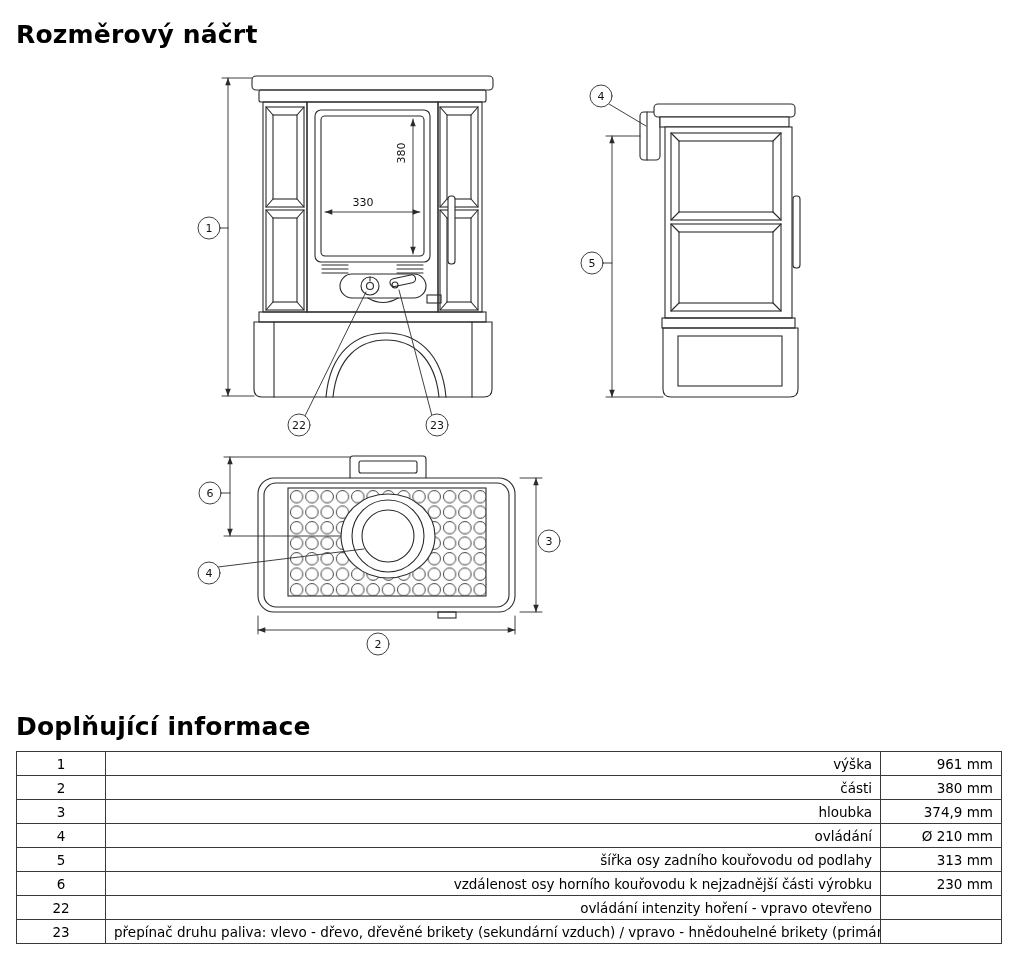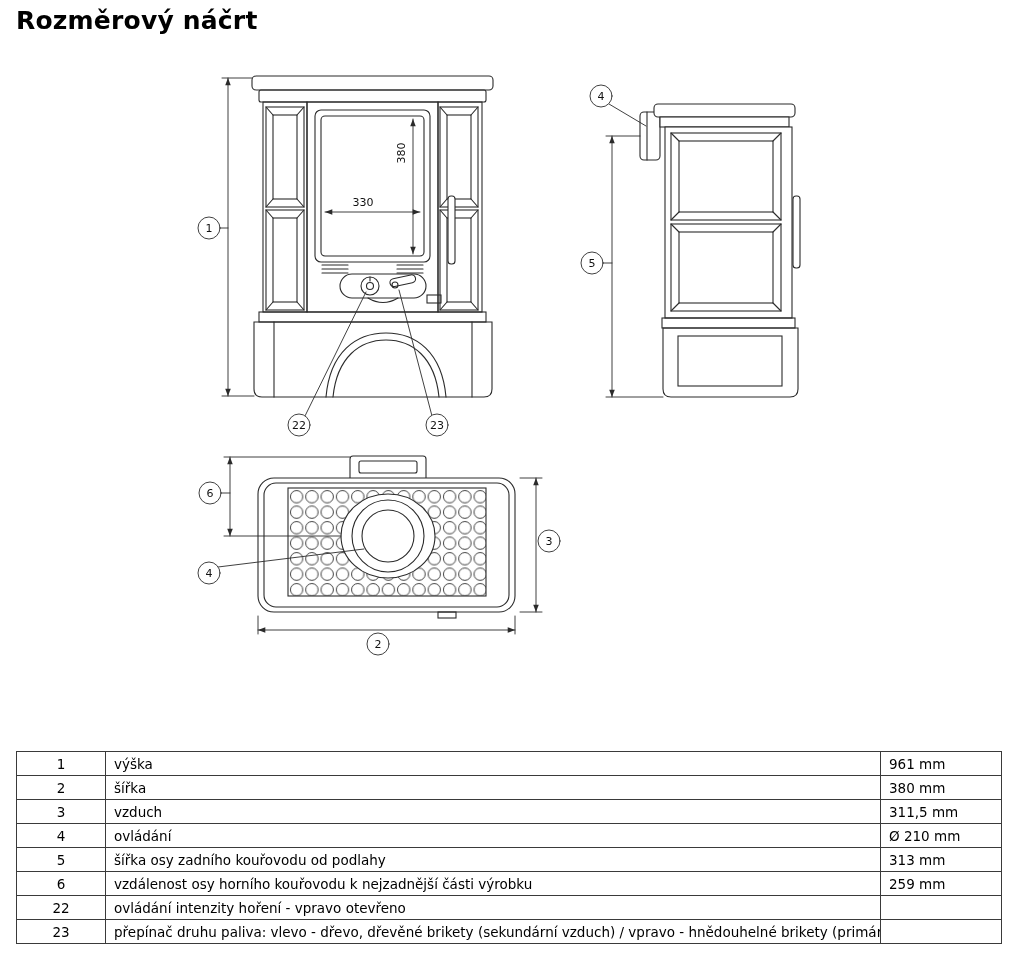--- a/index.html
+++ b/index.html
@@ -5,21 +5,21 @@
   html,body{margin:0;padding:0;background:#fff;}
   .page{
     position:relative;
     width:1018px;height:963px;
     background:#fff;
     font-family:"DejaVu Sans","Liberation Sans",sans-serif;
     color:#000;
     overflow:hidden;
   }
   .title{
-    position:absolute;left:16px;top:6px;margin:0;
+    position:absolute;left:16px;top:20px;margin:0;
     font-size:25px;font-weight:700;letter-spacing:.2px;
   }
   .title2{
     position:absolute;left:16px;top:712px;margin:0;
     font-size:25px;font-weight:700;letter-spacing:.2px;
   }
   svg.drawing{
     position:absolute;left:0;top:0;width:1018px;height:963px;
     pointer-events:none;
   }
@@ -36,22 +36,22 @@
   table.info td{
     border:1px solid #3a3a3a;
     padding:3px 8px;
     line-height:16px;
     height:17px;
     vertical-align:middle;
     overflow:hidden;
     white-space:nowrap;
   }
   td.num{width:72px;text-align:center;}
-  td.lbl{border-right:none;}
-  td.val{border-left:none;width:104px;}
+  td.lbl{border-right:none;text-align:right;}
+  td.val{border-left:none;width:104px;text-align:right;}
 </style>
 </head>
 <body>
 
 <div class="page">
 
   <h1 class="title">Rozměrový náčrt</h1>
 
   <svg class="drawing" viewBox="0 0 1018 963" width="1018" height="963" xmlns="http://www.w3.org/2000/svg">
     <defs>
@@ -245,52 +245,53 @@
         <line x1="258" y1="616" x2="258" y2="634"></line>
         <line x1="515" y1="616" x2="515" y2="634"></line>
         <line x1="258" y1="630" x2="515" y2="630" marker-start="url(#arr)" marker-end="url(#arr)"></line>
         <circle cx="378" cy="644" r="11" fill="#fff"></circle>
         <text x="378" y="648" font-size="11" text-anchor="middle" stroke="none" fill="#111">2</text>
       </g>
 
     </g>
   </svg>
 
+  <h2 class="title2">Doplňující informace</h2>
 
   <table class="info">
     <tbody>
       <tr>
         <td class="num">1</td>
         <td class="lbl">výška</td>
         <td class="val">961 mm</td>
       </tr>
       <tr>
         <td class="num">2</td>
-        <td class="lbl">šířka</td>
+        <td class="lbl">části</td>
         <td class="val">380 mm</td>
       </tr>
       <tr>
         <td class="num">3</td>
-        <td class="lbl">vzduch</td>
-        <td class="val">311,5 mm</td>
+        <td class="lbl">hloubka</td>
+        <td class="val">374,9 mm</td>
       </tr>
       <tr>
         <td class="num">4</td>
         <td class="lbl">ovládání</td>
         <td class="val">Ø 210 mm</td>
       </tr>
       <tr>
         <td class="num">5</td>
         <td class="lbl">šířka osy zadního kouřovodu od podlahy</td>
         <td class="val">313 mm</td>
       </tr>
       <tr>
         <td class="num">6</td>
         <td class="lbl">vzdálenost osy horního kouřovodu k nejzadnější části výrobku</td>
-        <td class="val">259 mm</td>
+        <td class="val">230 mm</td>
       </tr>
       <tr>
         <td class="num">22</td>
         <td class="lbl">ovládání intenzity hoření - vpravo otevřeno</td>
         <td class="val"></td>
       </tr>
       <tr>
         <td class="num">23</td>
         <td class="lbl">přepínač druhu paliva: vlevo - dřevo, dřevěné brikety (sekundární vzduch) / vpravo - hnědouhelné brikety (primární vzduch)</td>
         <td class="val"></td>

